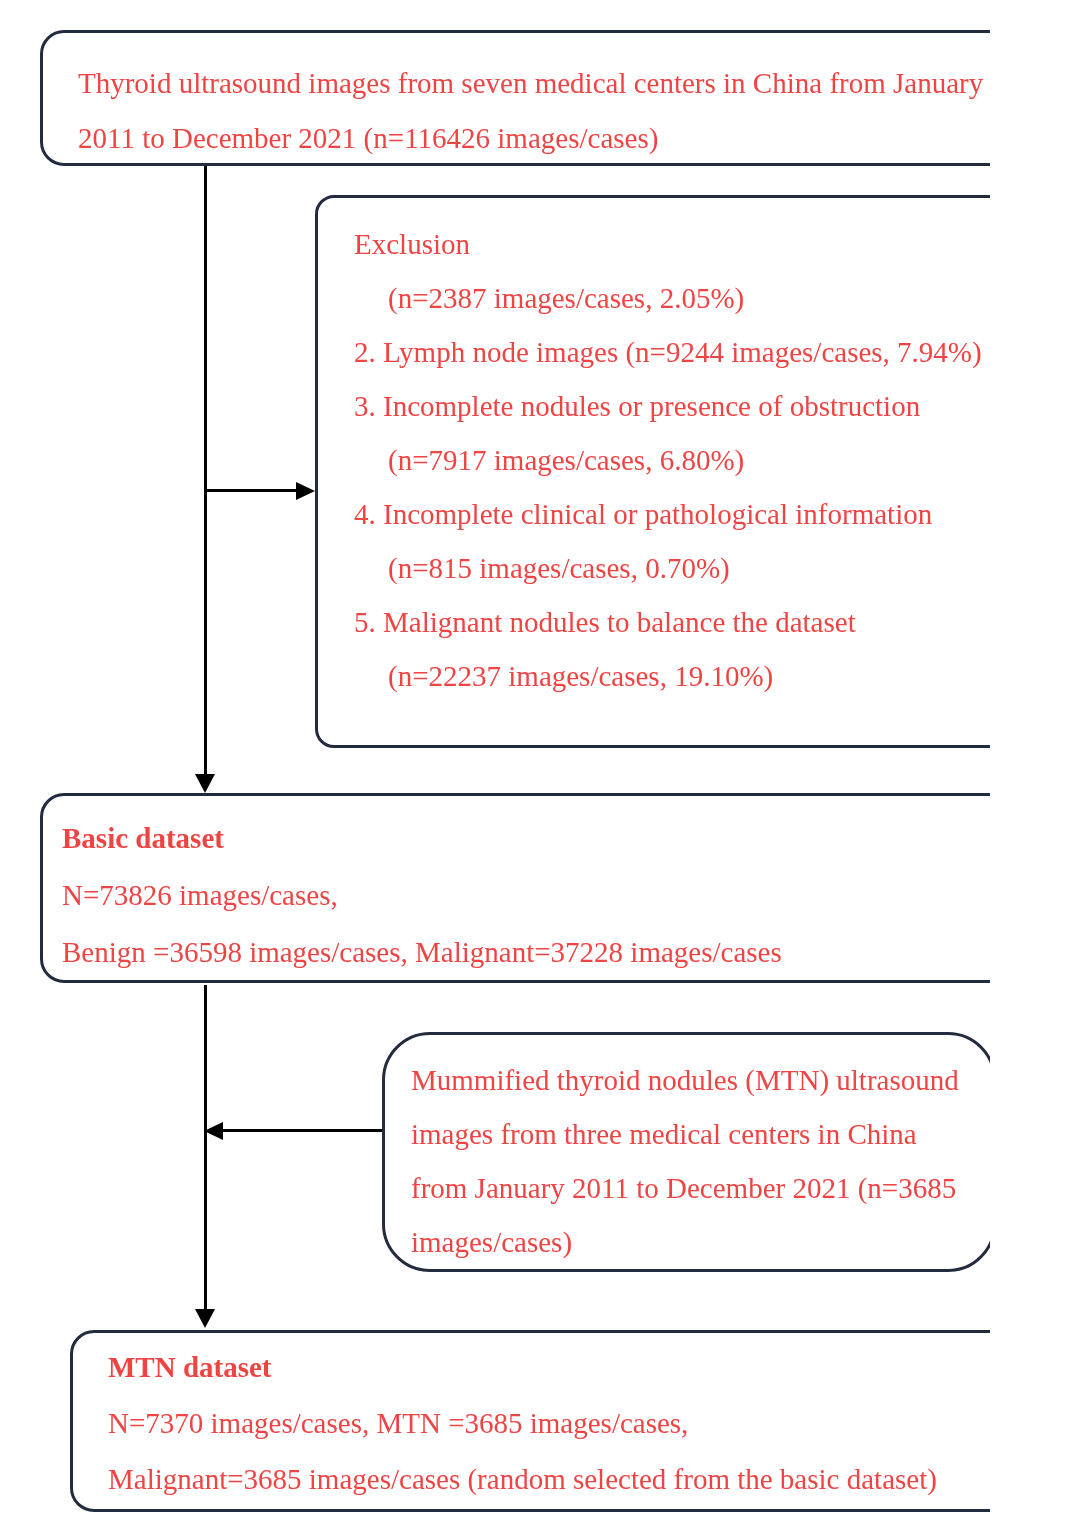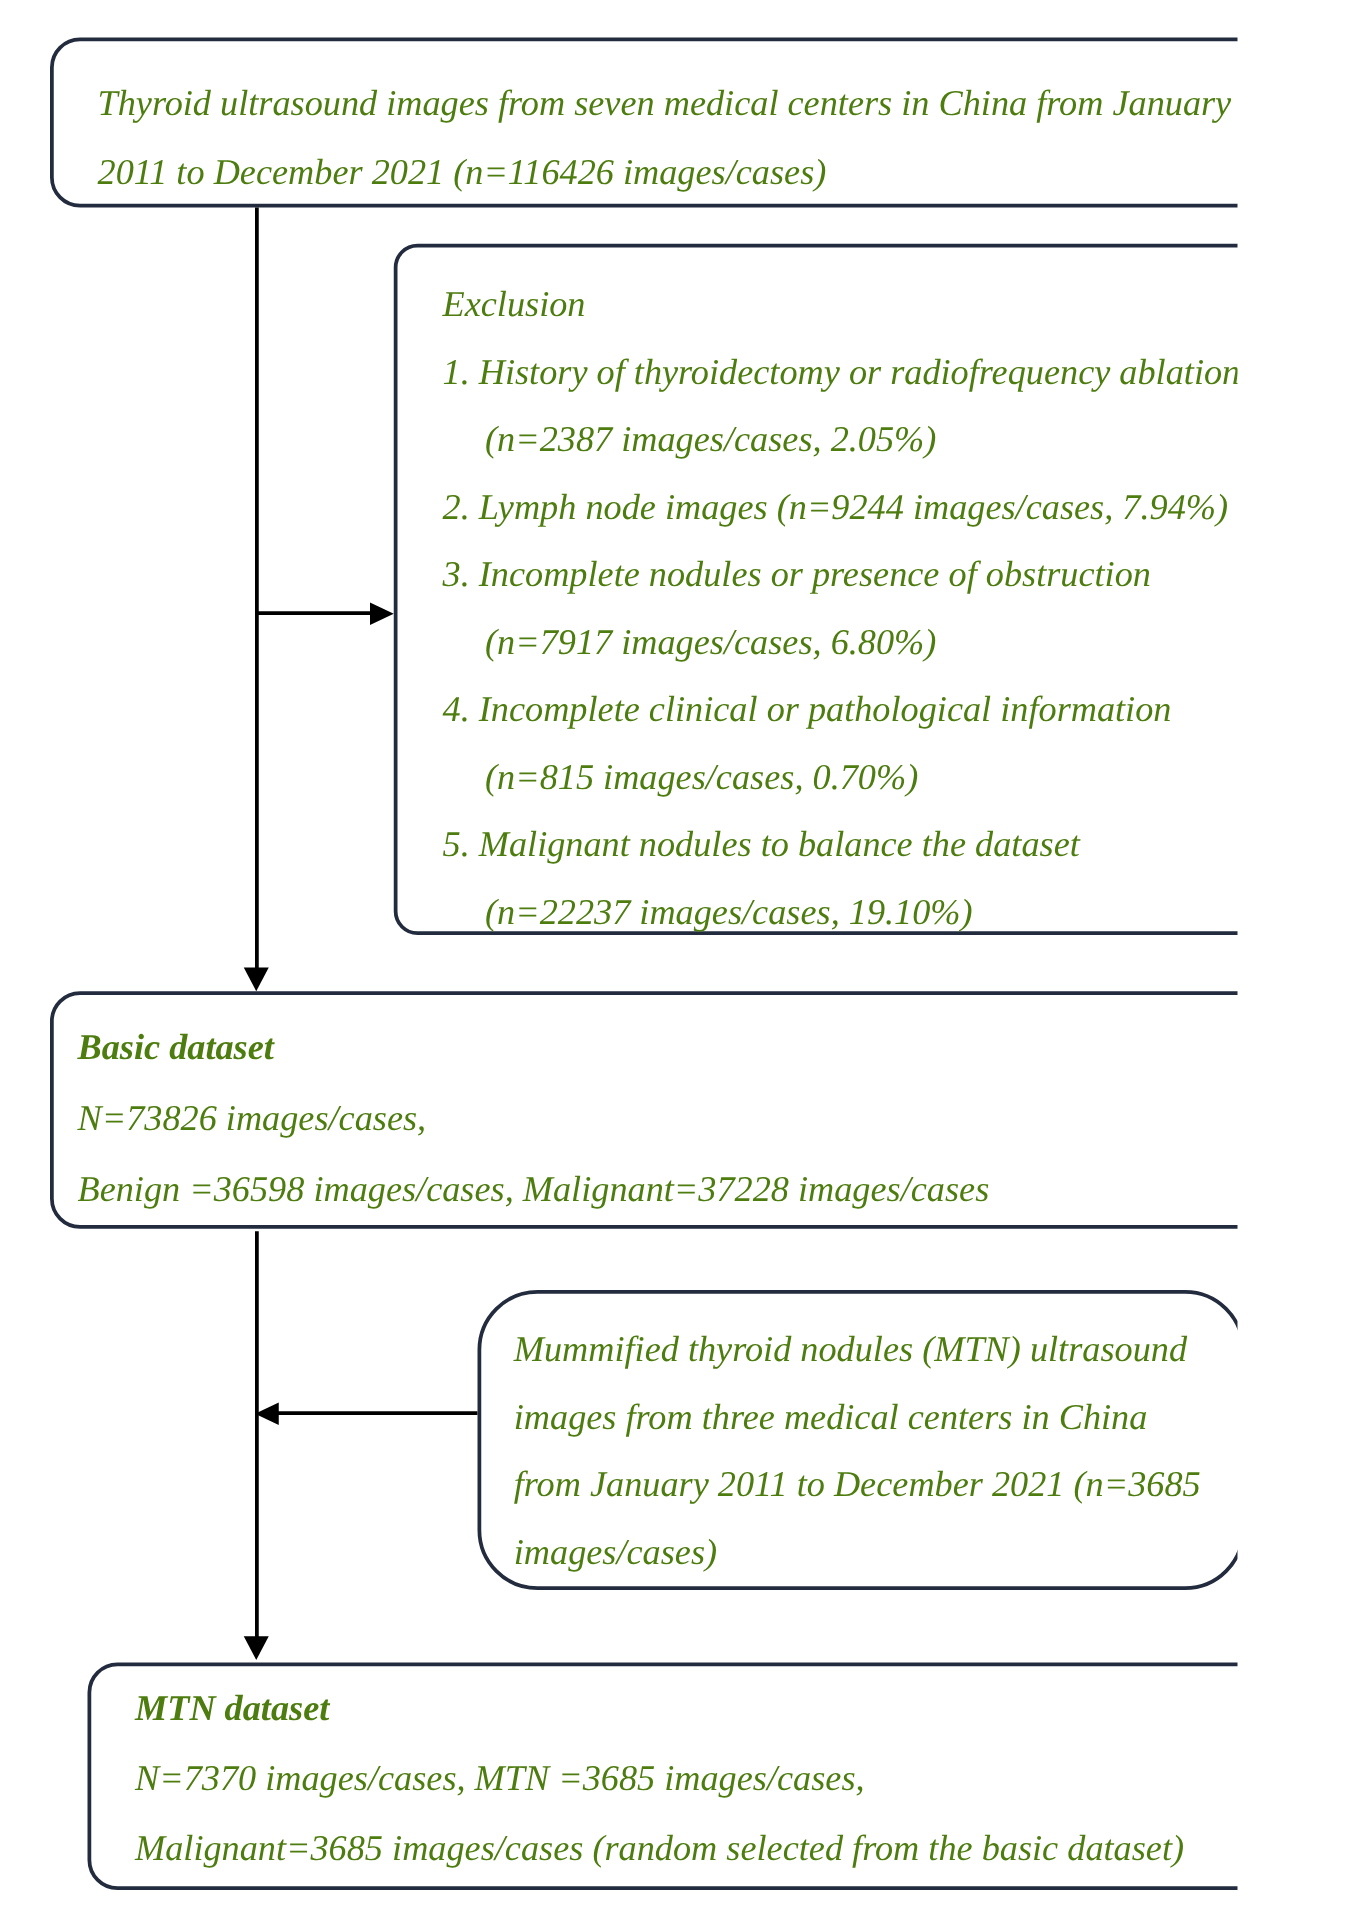--- a/index.html
+++ b/index.html
@@ -1,19 +1,19 @@
 <!DOCTYPE html>
 <html><head>
 <meta charset="utf-8">
 <style>
   html, body { margin:0; padding:0; background:#ffffff; }
   #canvas {
     position:relative; width:990px; height:1532px; background:#ffffff;
     font-family:"Liberation Serif","DejaVu Serif",serif;
-    color:#4d7c0f; overflow:hidden;font-style:italic;
+    color:#ef4444; overflow:hidden;
   }
   .box {
     position:absolute; box-sizing:border-box;
     border:3px solid #232c3e; border-radius:24px;
     background:#ffffff; font-size:29px;
   }
   .line { white-space:nowrap; }
   .bold { font-weight:bold; }
   .indent { padding-left:34px; }
   .vline, .hline { position:absolute; background:#000000; }
@@ -45,21 +45,20 @@
   </div>
 
   <div class="vline" id="vline1"></div>
   <div class="arrowhead" id="ah-down1"></div>
 
   <div class="hline" id="hline1"></div>
   <div class="arrowhead" id="ah-right1"></div>
 
   <div class="box" id="box-exclusion">
     <div class="line">Exclusion</div>
-    <div class="line">1. History of thyroidectomy or radiofrequency ablation</div>
     <div class="line indent">(n=2387 images/cases, 2.05%)</div>
     <div class="line">2. Lymph node images (n=9244 images/cases, 7.94%)</div>
     <div class="line">3. Incomplete nodules or presence of obstruction</div>
     <div class="line indent">(n=7917 images/cases, 6.80%)</div>
     <div class="line">4. Incomplete clinical or pathological information</div>
     <div class="line indent">(n=815 images/cases, 0.70%)</div>
     <div class="line">5. Malignant nodules to balance the dataset</div>
     <div class="line indent">(n=22237 images/cases, 19.10%)</div>
   </div>
 

